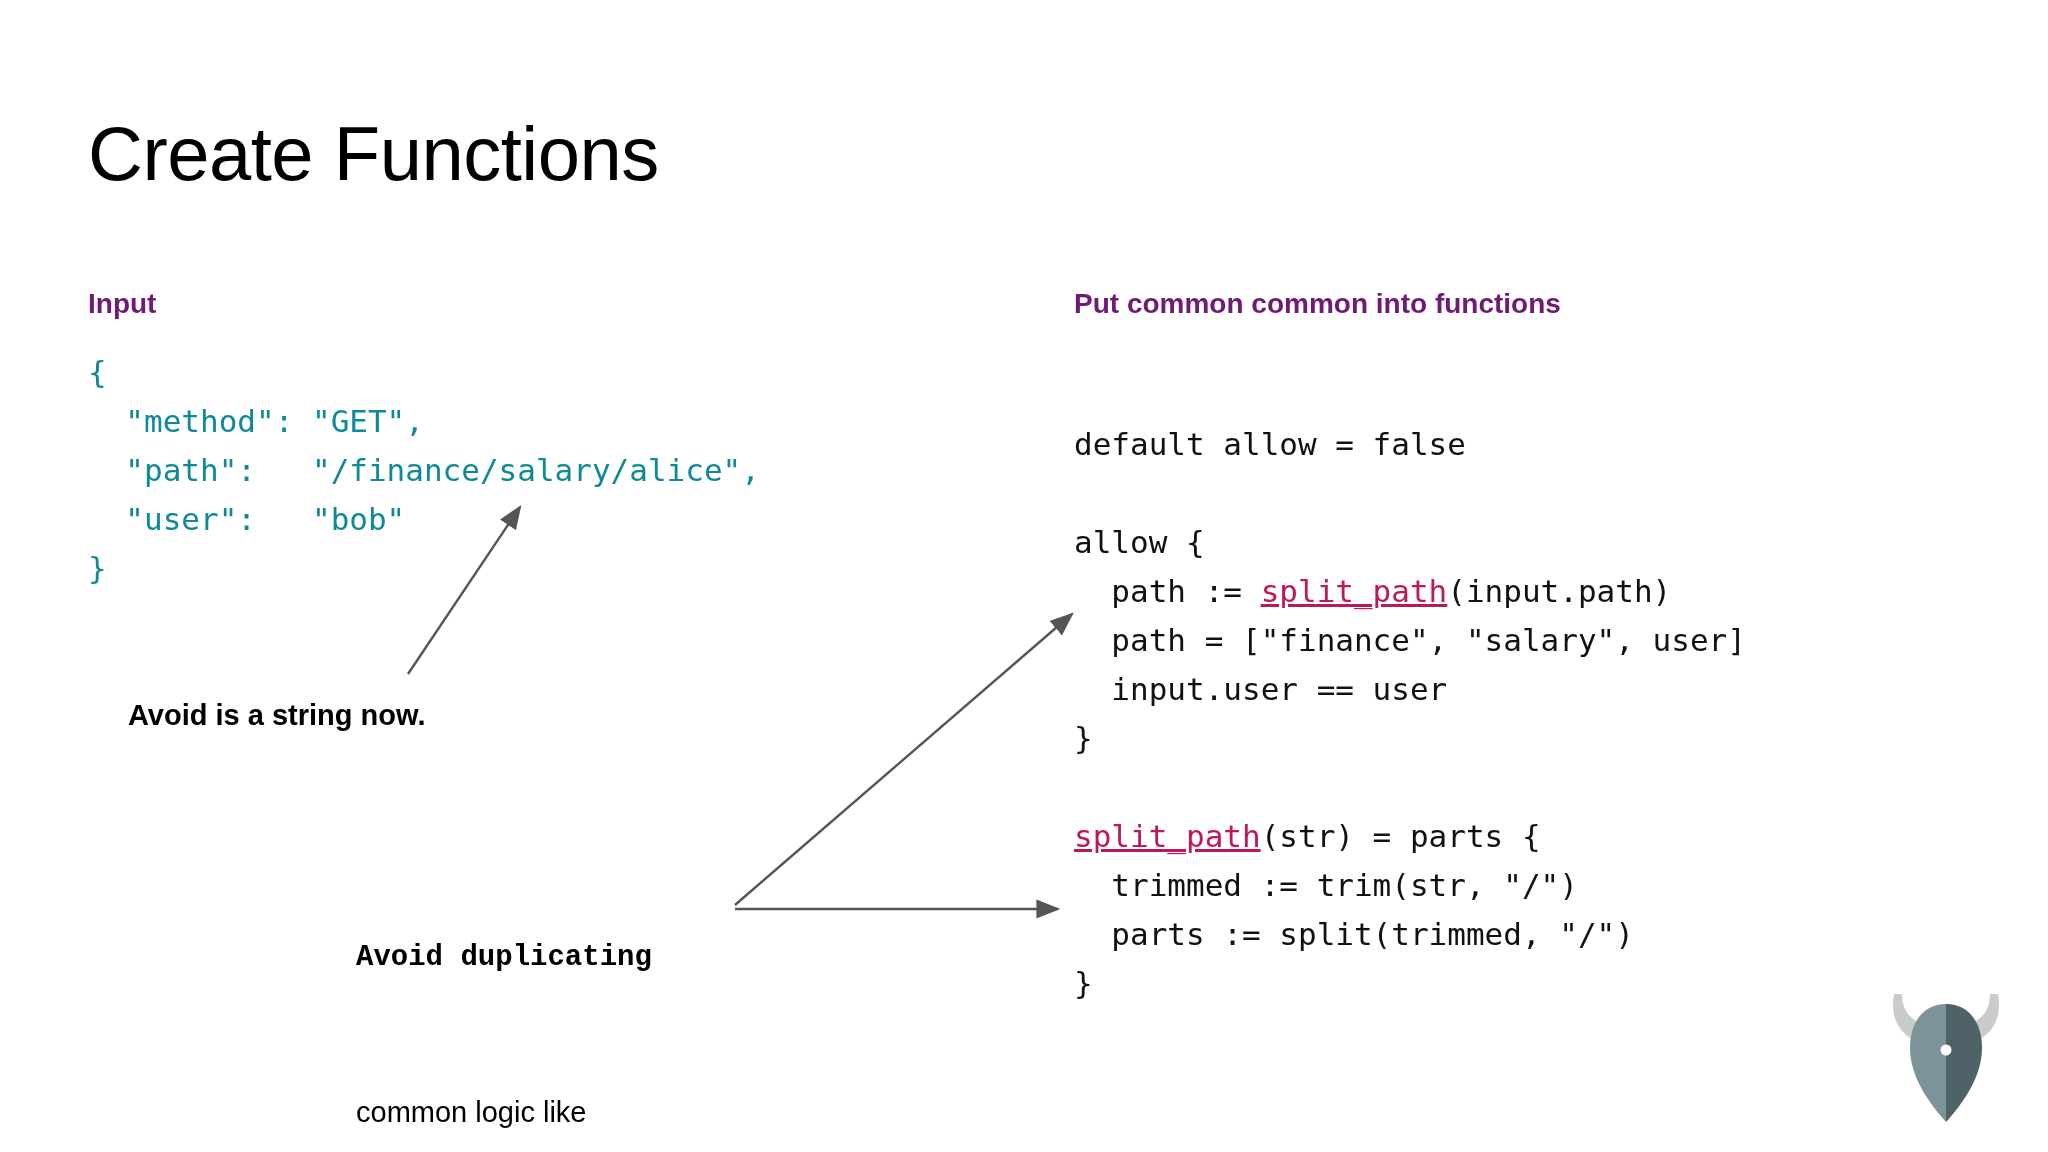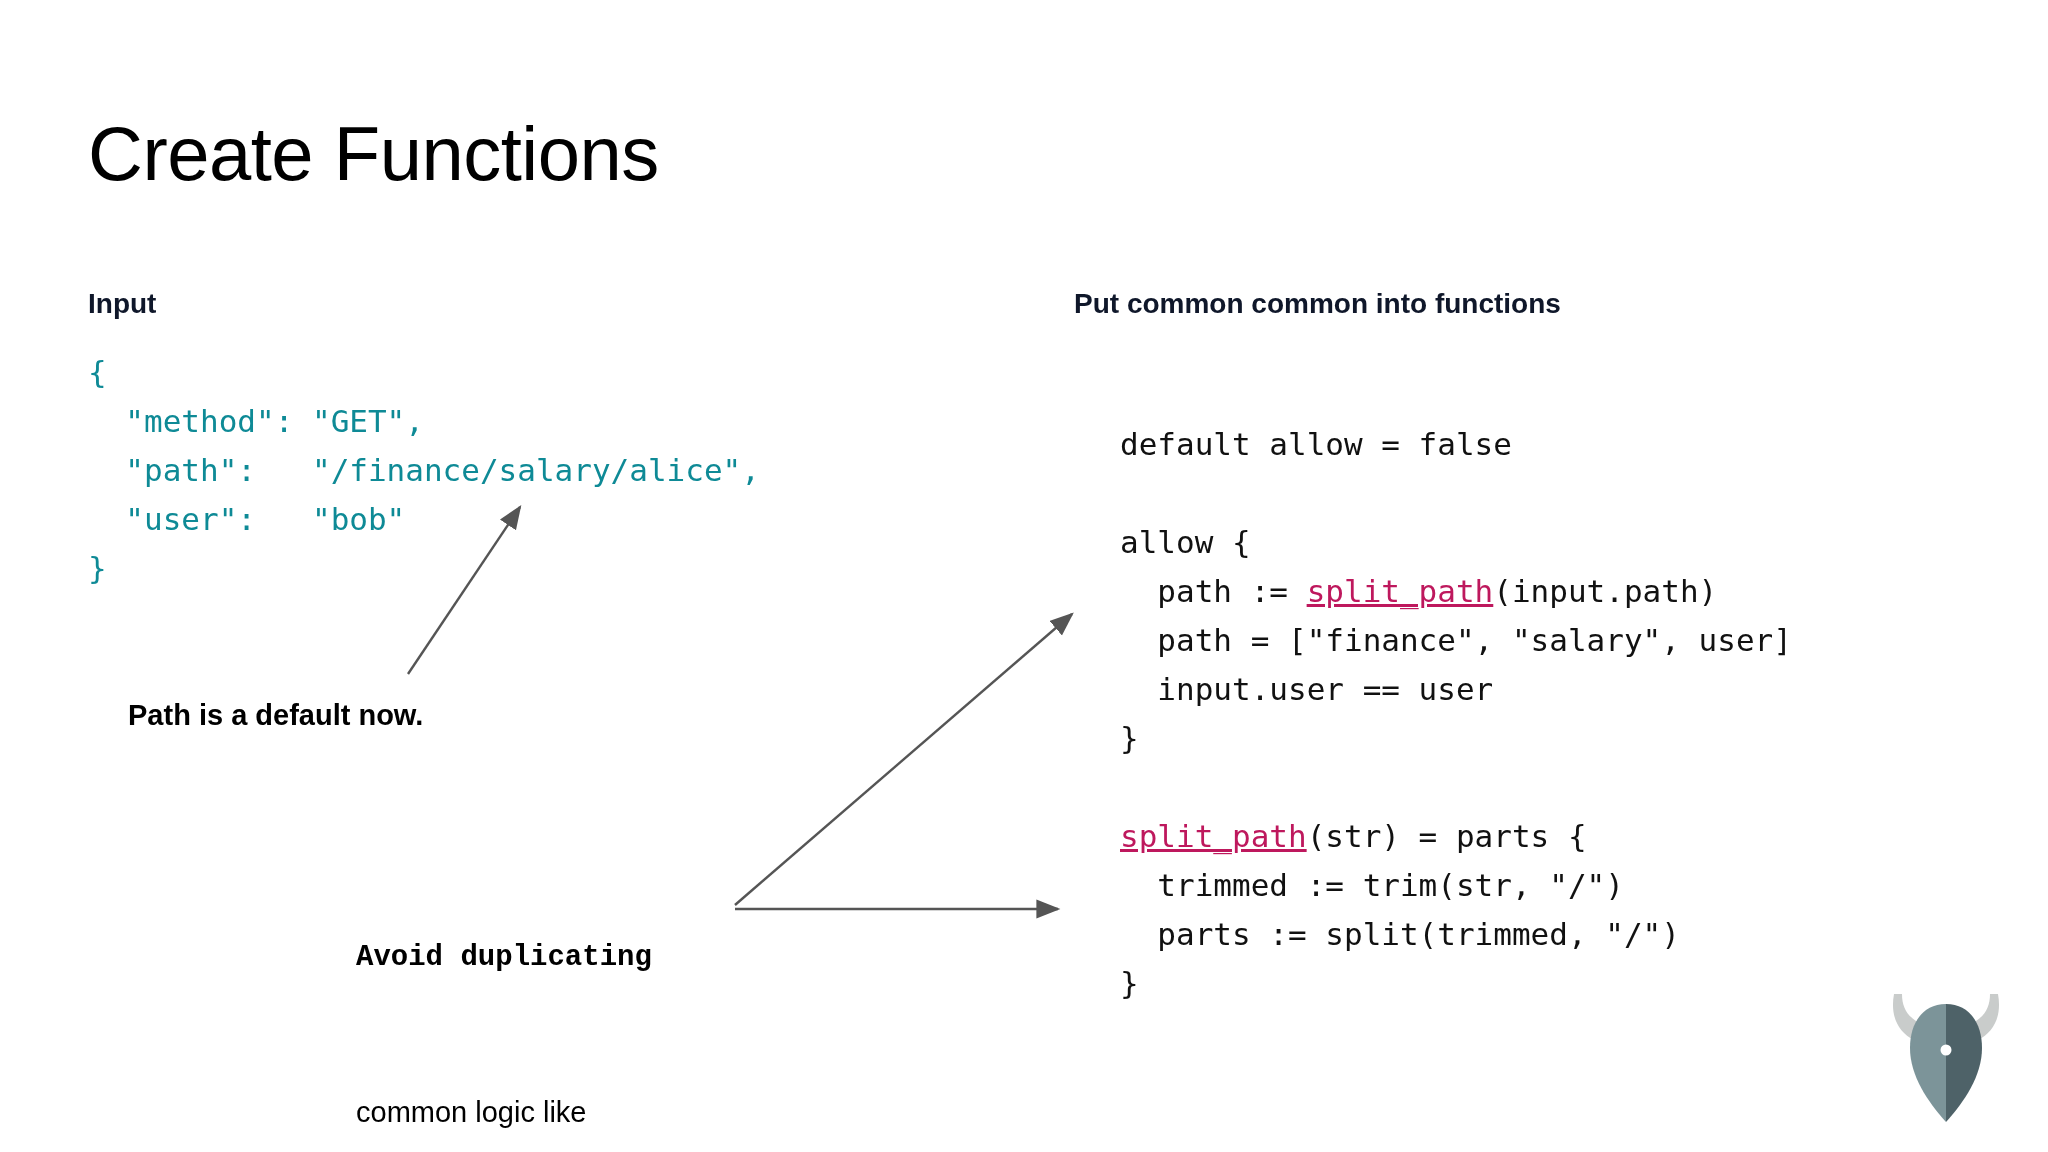--- a/index.html
+++ b/index.html
@@ -28,41 +28,41 @@
     letter-spacing: -0.5px;
     line-height: 1.05;
     white-space: pre;
   }
 
   
   .col-heading {
     position: absolute;
     font-size: 28px;
     font-weight: bold;
-    color: #0f172a;
+    color: #701a75;
     white-space: pre;
   }
   #input-heading  { left: 88px;  top: 288px; }
   #right-heading  { left: 1074px; top: 288px; }
 
   
   .code {
     position: absolute;
     font-family: "DejaVu Sans Mono", "Liberation Mono", monospace;
     font-size: 31px;
     line-height: 49px;
     white-space: pre;
   }
   #input-code {
     left: 88px;
     top: 348px;
     color: #0e8a96;
   }
   #policy-code {
-    left: 1120px;
+    left: 1074px;
     top: 420px;
     color: #111111;
   }
   .code .line { white-space: pre; height: 49px; }
   .tok-fn { color: #be185d; text-decoration: underline; }
 
   
   .annotation {
     position: absolute;
     color: #000000;
@@ -117,21 +117,21 @@
 <div class="slide">
 
   <div class="slide-title">Create Functions</div>
 
   <div class="col-heading" id="input-heading">Input</div>
   <div class="code" id="input-code"><div class="line">{</div><div class="line">  "method": "GET",</div><div class="line">  "path":   "/finance/salary/alice",</div><div class="line">  "user":   "bob"</div><div class="line">}</div></div>
 
   <div class="col-heading" id="right-heading">Put common common into functions</div>
   <div class="code" id="policy-code"><div class="line"><span>default allow = false</span></div><div class="line">&nbsp;</div><div class="line"><span>allow {</span></div><div class="line"><span>  path := </span><span class="tok-fn">split_path</span><span>(input.path)</span></div><div class="line"><span>  path = ["finance", "salary", user]</span></div><div class="line"><span>  input.user == user</span></div><div class="line"><span>}</span></div><div class="line">&nbsp;</div><div class="line"><span class="tok-fn">split_path</span><span>(str) = parts {</span></div><div class="line"><span>  trimmed := trim(str, "/")</span></div><div class="line"><span>  parts := split(trimmed, "/")</span></div><div class="line"><span>}</span></div></div>
 
-  <div class="annotation" id="ann-path">Path is a default now.</div>
+  <div class="annotation" id="ann-path">Avoid is a string now.</div>
   <div class="annotation" id="ann-avoid">
     <span class="strong">Avoid duplicating</span>
     <span class="reg">common logic like</span>
     
   </div>
 
   <svg class="arrow-layer" viewBox="0 0 2048 1152">
     <defs>
       <marker id="ah" markerWidth="12" markerHeight="12" refX="9" refY="4" orient="auto">
         <path d="M0,0 L10,4 L0,8 z" fill="#555555"></path>

